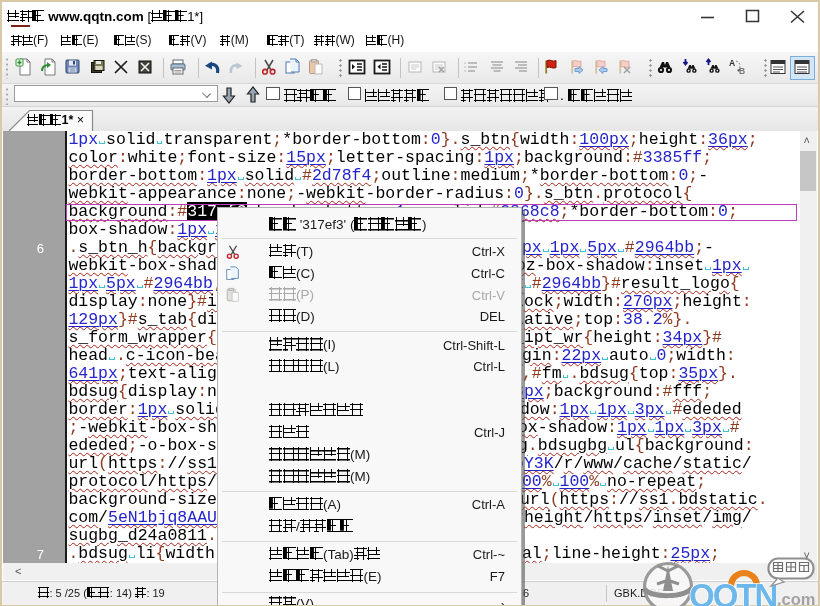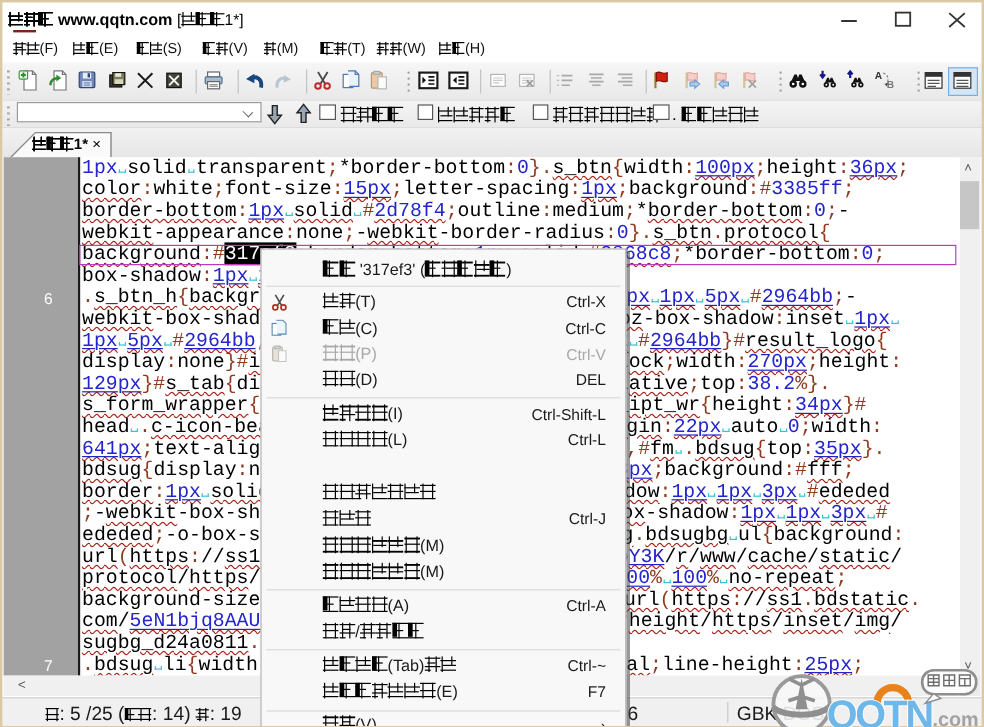--- a/index.html
+++ b/index.html
@@ -39,21 +39,21 @@
 .p{color:#8f3a1e}
 .U{color:#2424cc;text-decoration:underline;text-decoration-thickness:1px;text-underline-offset:2px}
 i.w{font-style:normal;text-decoration:underline wavy #aa2318 1.4px;text-underline-offset:2px}
 s.m{display:inline-block;text-decoration:none;width:5.9px;height:3.5px;border:1px solid #3bc3d3;border-top:none;margin:0 1px}
 .sel{background:#000;color:#fff}
 #curline{position:absolute;left:66px;top:203.5px;width:731px;height:17.5px;border:1.2px solid #bb3cbb;z-index:5}
 #vsb{position:absolute;left:799.5px;top:131px;width:17px;height:432px;background:#f0f0f0}
 #vthumb{position:absolute;left:0.5px;top:20px;width:16px;height:40px;background:#c6c6c6}
 .arr{position:absolute;font-size:11px;color:#555;font-family:"Liberation Sans"}
 #hsb{position:absolute;left:3px;top:563px;width:795px;height:17px;background:#f0f0f0}
-#statusbar{position:absolute;left:2px;top:580.5px;width:816px;height:24px;background:#f0f0f0;border-top:1px solid #cfcfcf;font-size:16px;color:#1a1a1a}
+#statusbar{position:absolute;left:2px;top:580.5px;width:816px;height:24px;background:#f0f0f0;border-top:1px solid #cfcfcf;font-size:11px;color:#1a1a1a}
 .sdiv{position:absolute;top:3px;width:1px;height:17px;background:#c6c6c6}
 #menu{position:absolute;left:217px;top:207px;width:305px;height:412px;background:#f8f8f8;border:1px solid #b2b2b2;box-shadow:3px 3px 0 rgba(70,70,70,0.55);z-index:50}
 .mi{position:absolute;left:1px;width:301px;height:22px;font-size:13.5px;color:#1a1a1a}
 .ml{position:absolute;left:50px;top:3px}
 .ms{position:absolute;right:15px;top:3.5px;font-size:13px}
 .mi.gray{color:#a8a8a8}
 .msep{position:absolute;left:4px;width:295px;height:1px;background:#d9d9d9}
 .mic{position:absolute;left:6px;top:3px}
 </style></head><body>
 <div id="win">

